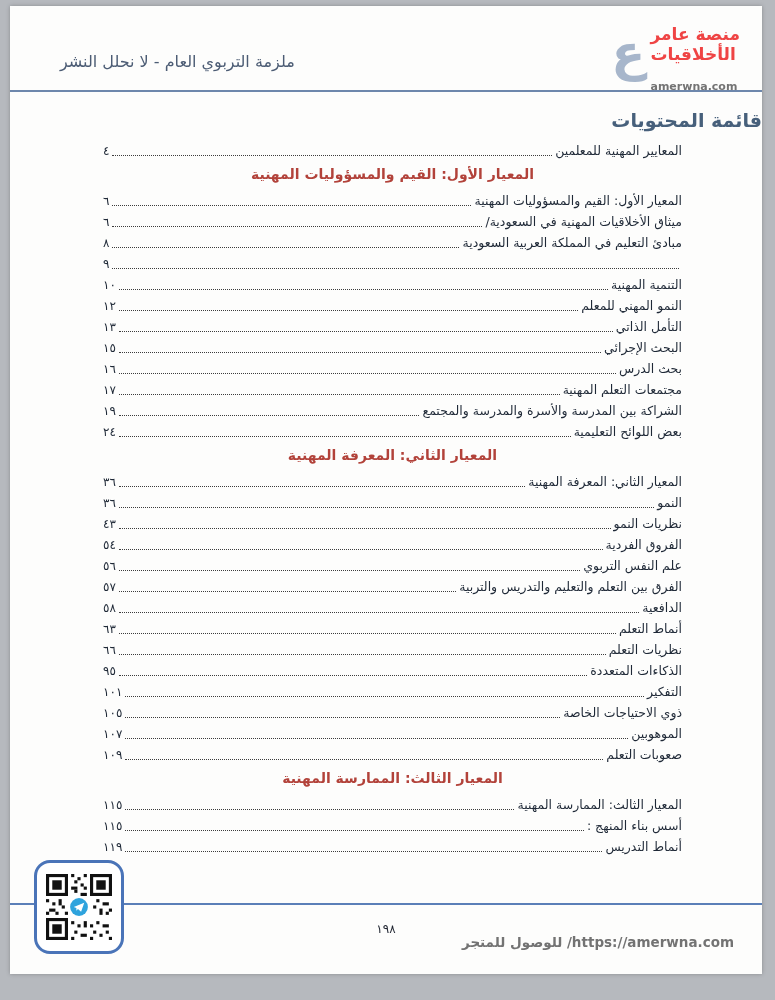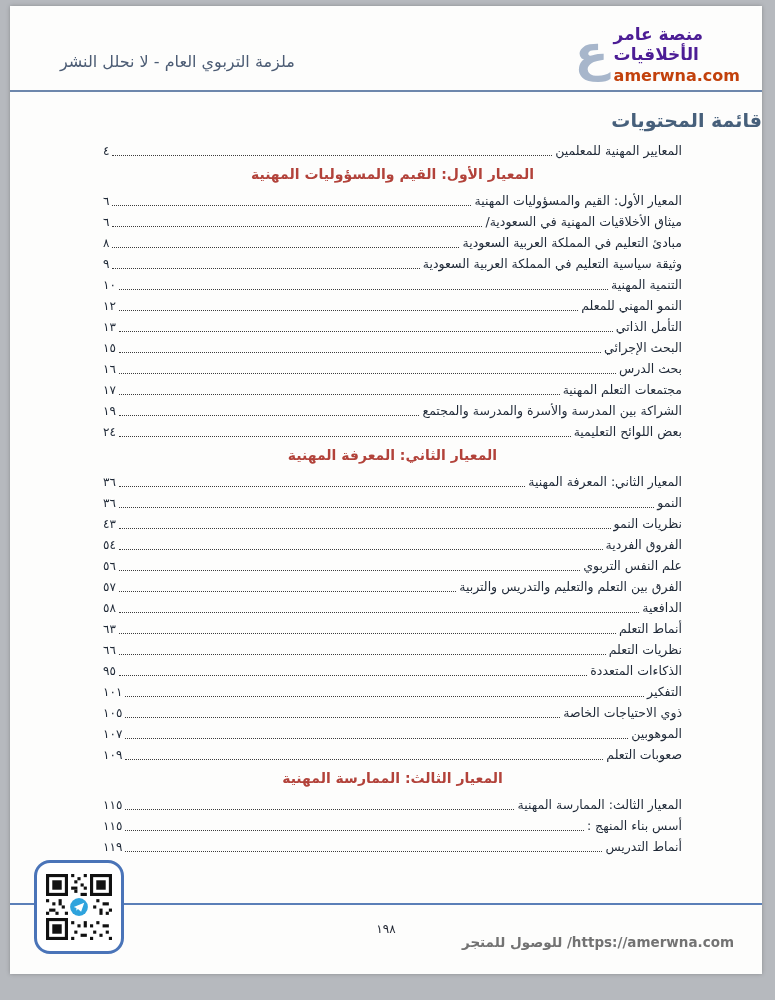--- a/index.html
+++ b/index.html
@@ -21,22 +21,22 @@
   .page-header { position: relative; height: 86px; border-bottom: 2px solid #6d87ac; }
   .header-label {
     position: absolute; left: 50px; top: 46px;
     color: #4c5c74; font-weight: normal; font-size: 16px; direction: rtl;
   }
   .logo { position: absolute; right: 22px; top: 18px; display: flex; align-items: flex-start; gap: 5px; }
   .logo-letter {
     color: #a7b6cb; font-size: 50px; font-weight: bold; line-height: 58px;
   }
   .logo-text { display: flex; flex-direction: column; align-items: flex-end; direction: rtl; }
-  .logo-line { color: #4c1d95; font-weight: bold; font-size: 17px; line-height: 20px; letter-spacing: 1px; }
-  .logo-site { color: #c2410c; font-size: 16px; font-weight: bold; margin-top: 2px; direction: ltr; }
+  .logo-line { color: #ef4444; font-weight: bold; font-size: 17px; line-height: 20px; letter-spacing: 1px; }
+  .logo-site { color: #737373; font-size: 11px; font-weight: bold; margin-top: 16px; direction: ltr; }
   
   .page-title {
     text-align: right; margin-top: 16px;
     color: #47607b; font-weight: bold; font-size: 19px;
     direction: rtl; height: 24px; line-height: 24px;
   }
   
   .toc { padding: 7px 80px 0 93px; direction: rtl; }
   .toc-row { display: flex; align-items: flex-end; height: 21px; color: #1f2937; font-size: 12.5px; }
   .toc-label { white-space: nowrap; line-height: 18px; }
@@ -96,21 +96,20 @@
         <span class="toc-label">ميثاق الأخلاقيات المهنية في السعودية/</span>
         <span class="toc-dots"></span>
         <span class="toc-page">٦</span>
       </div>
       <div class="toc-row">
         <span class="toc-label">مبادئ التعليم في المملكة العربية السعودية</span>
         <span class="toc-dots"></span>
         <span class="toc-page">٨</span>
       </div>
       <div class="toc-row">
-        <span class="toc-label">وثيقة سياسية التعليم في المملكة العربية السعودية</span>
         <span class="toc-dots"></span>
         <span class="toc-page">٩</span>
       </div>
       <div class="toc-row">
         <span class="toc-label">التنمية المهنية</span>
         <span class="toc-dots"></span>
         <span class="toc-page">١٠</span>
       </div>
       <div class="toc-row">
         <span class="toc-label">النمو المهني للمعلم</span>

